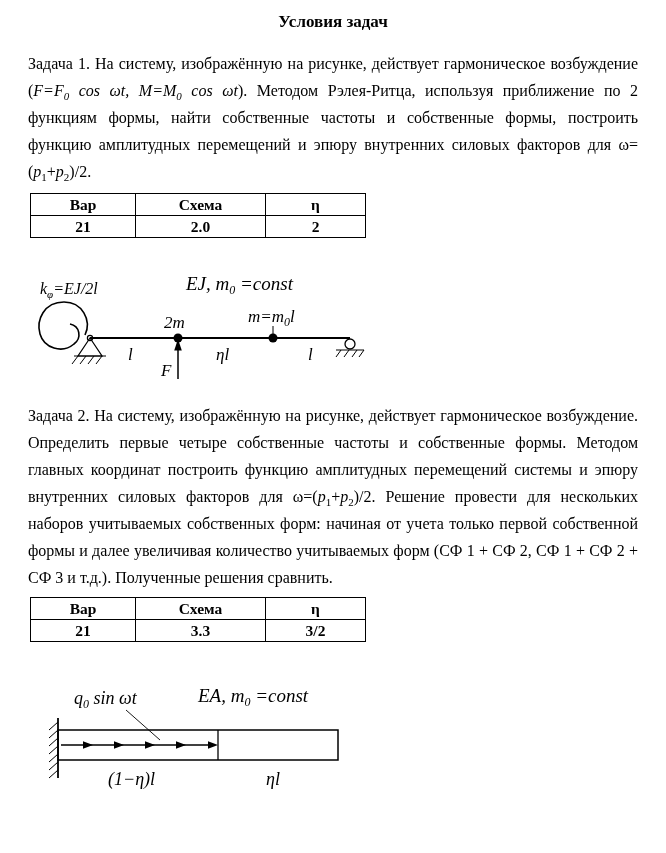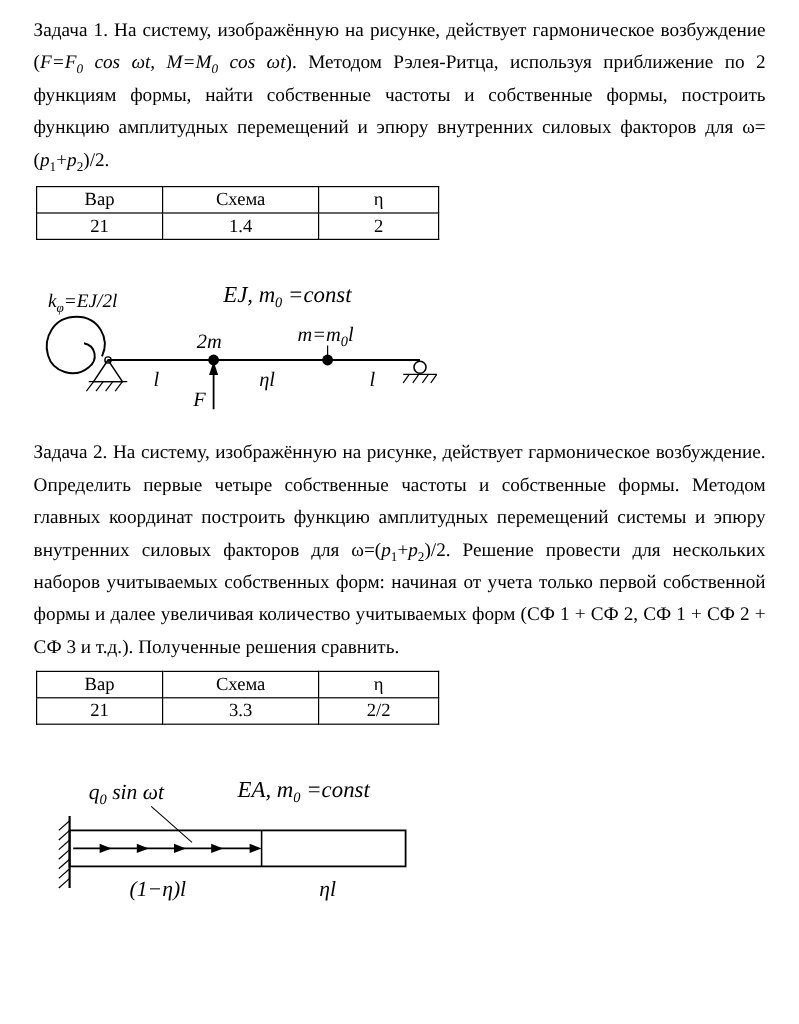--- a/index.html
+++ b/index.html
@@ -18,21 +18,21 @@
     font-size:16px; line-height:27px; text-align:justify;
     margin-bottom:4px;
   }
   .para b { font-weight:normal; }
   .frm { font-style:italic;font-family:Liberation Serif, serif; }
   sub { font-size:11px; line-height:0; }
   table.vtable { border-collapse:collapse; }
   table.t1 { margin:8px 0 30px 2px; }
   table.t2 { margin:6px 0 40px 2px; }
   .vtable th, .vtable td {
-    border:1px solid #000; font-weight:normal; font-size:15.5px;
+    border:1px solid #000; font-weight:bold; font-size:15.5px;
     text-align:center; padding:1px 4px; height:22px;
   }
   .vtable .c1 { width:105px; }
   .vtable .c2 { width:130px; }
   .vtable .c3 { width:100px; }
   .fig { display:block; margin-left:0; margin-bottom:12px; }
   svg text { font-family:"Liberation Serif", serif; fill:#000; }
   .it  { font-style:italic; }
   .fs11 { font-size:11px; }
   .fs12 { font-size:12px; }
@@ -40,33 +40,34 @@
   .fs17 { font-size:17px; }
   .fs18 { font-size:18px; }
   .fs19 { font-size:19px; }
   .stk  { stroke:#000; fill:none; }
 </style>
 </head>
 <body>
 
 <div class="page">
 
+  <div class="title">Условия задач</div>
 
   <p class="para"><b>Задача 1.</b><span> На систему, изображённую на рисунке, действует гармоническое возбуждение (</span><span class="frm">F=F</span><sub class="frm">0</sub><span class="frm"> cos ωt, M=M</span><sub class="frm">0</sub><span class="frm"> cos ωt</span><span>). Методом Рэлея-Ритца, используя приближение по 2 функциям формы, найти собственные частоты и собственные формы, построить функцию амплитудных перемещений и эпюру внутренних силовых факторов для ω=(</span><span class="frm">p</span><sub>1</sub><span>+</span><span class="frm">p</span><sub>2</sub><span>)/2.</span></p>
 
   <table class="vtable t1">
     <tbody>
         <tr>
       <th class="c1">Вар</th>
       <th class="c2">Схема</th>
       <th class="c3">η</th>
     </tr>
     <tr>
       <td>21</td>
-      <td>1.4</td>
+      <td>2.0</td>
       <td>2</td>
     </tr>
   </tbody>
     </table>
 
   <svg class="fig" width="400" height="122" viewBox="0 0 400 122">
 
     <path class="stk" stroke-width="1.6" d="M 57 67 C 64 52, 54 34, 36 34 C 16 34, 8 52, 12 66 C 16 80, 34 86, 46 76 C 54 70, 52 58, 42 56"></path>
 
     <line class="stk" stroke-width="1.8" x1="62" y1="70" x2="322" y2="70"></line>
@@ -113,21 +114,21 @@
   <table class="vtable t2">
     <tbody>
         <tr>
       <th class="c1">Вар</th>
       <th class="c2">Схема</th>
       <th class="c3">η</th>
     </tr>
     <tr>
       <td>21</td>
       <td>3.3</td>
-      <td>2/2</td>
+      <td>3/2</td>
     </tr>
   </tbody>
     </table>
 
   <svg class="fig" width="400" height="118" viewBox="0 0 400 118">
 
     <g class="stk" stroke-width="1">
       <line x1="30" y1="40" x2="21" y2="48"></line>
       <line x1="30" y1="48" x2="21" y2="56"></line>
       <line x1="30" y1="56" x2="21" y2="64"></line>

